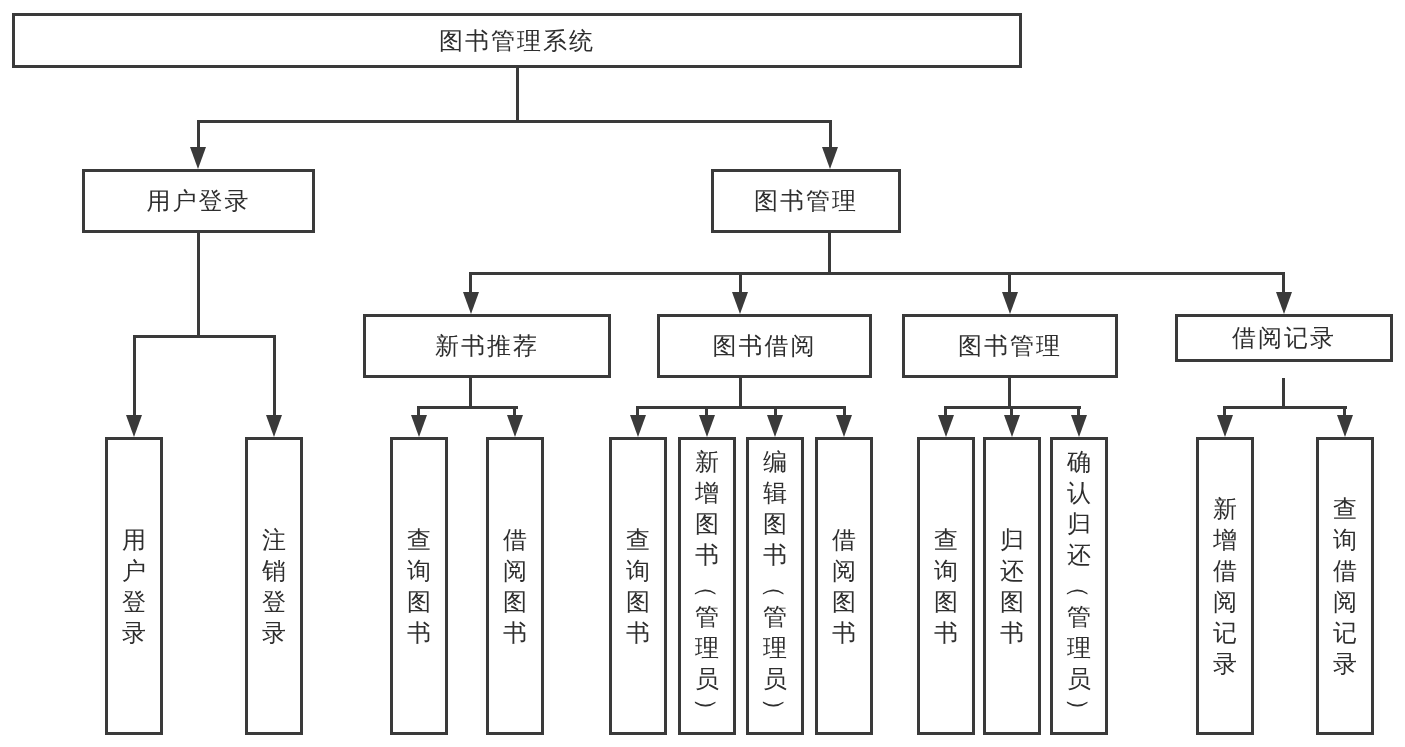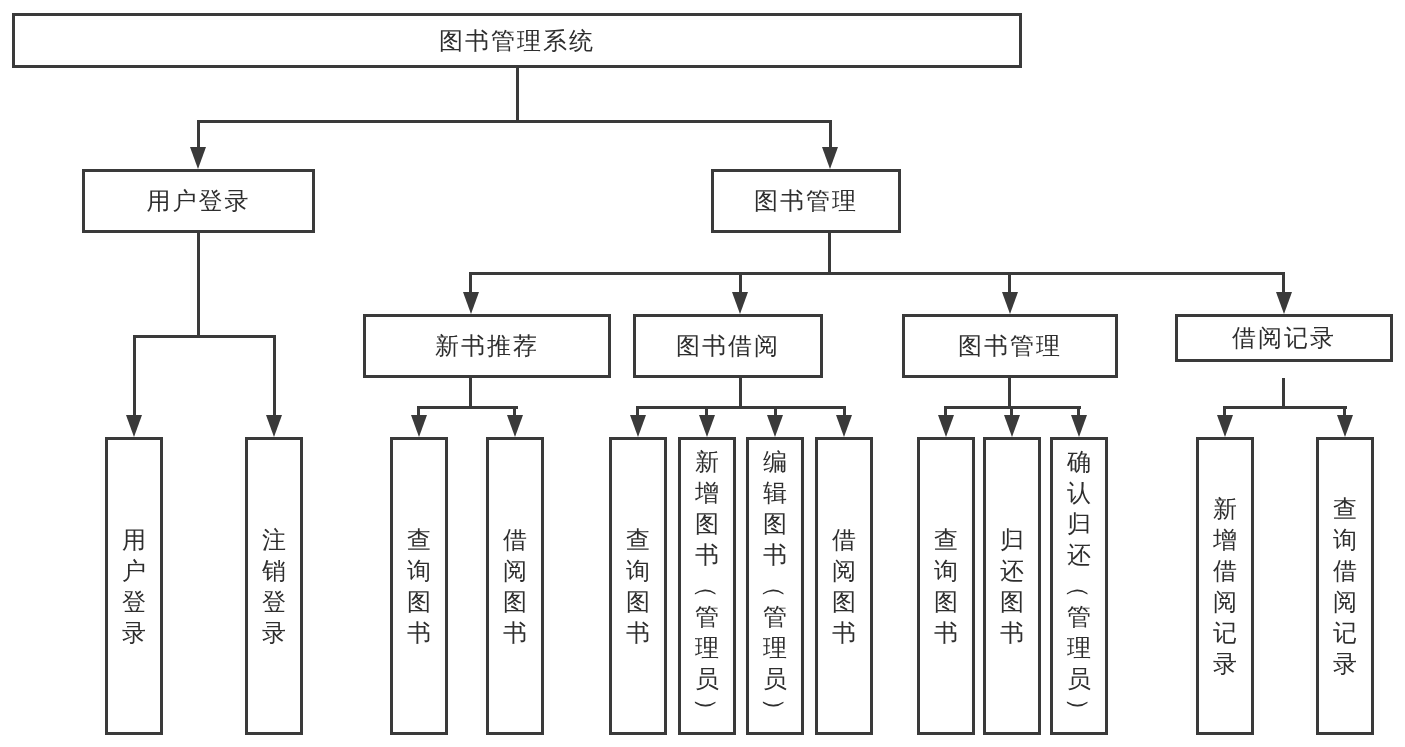--- a/index.html
+++ b/index.html
@@ -110,21 +110,21 @@
   </div>
 
   <div class="box" style="left:711px;top:169px;width:190px;height:64px">
     <span>图书管理</span>
   </div>
 
   <div class="box" style="left:363px;top:314px;width:248px;height:64px">
     <span>新书推荐</span>
   </div>
 
-  <div class="box" style="left:633px;top:314px;width:190px;height:64px">
+  <div class="box" style="left:657px;top:314px;width:215px;height:64px">
     <span>图书借阅</span>
   </div>
 
   <div class="box" style="left:902px;top:314px;width:216px;height:64px">
     <span>图书管理</span>
   </div>
 
   <div class="box" style="left:1175px;top:314px;width:218px;height:48px">
     <span>借阅记录</span>
   </div>

